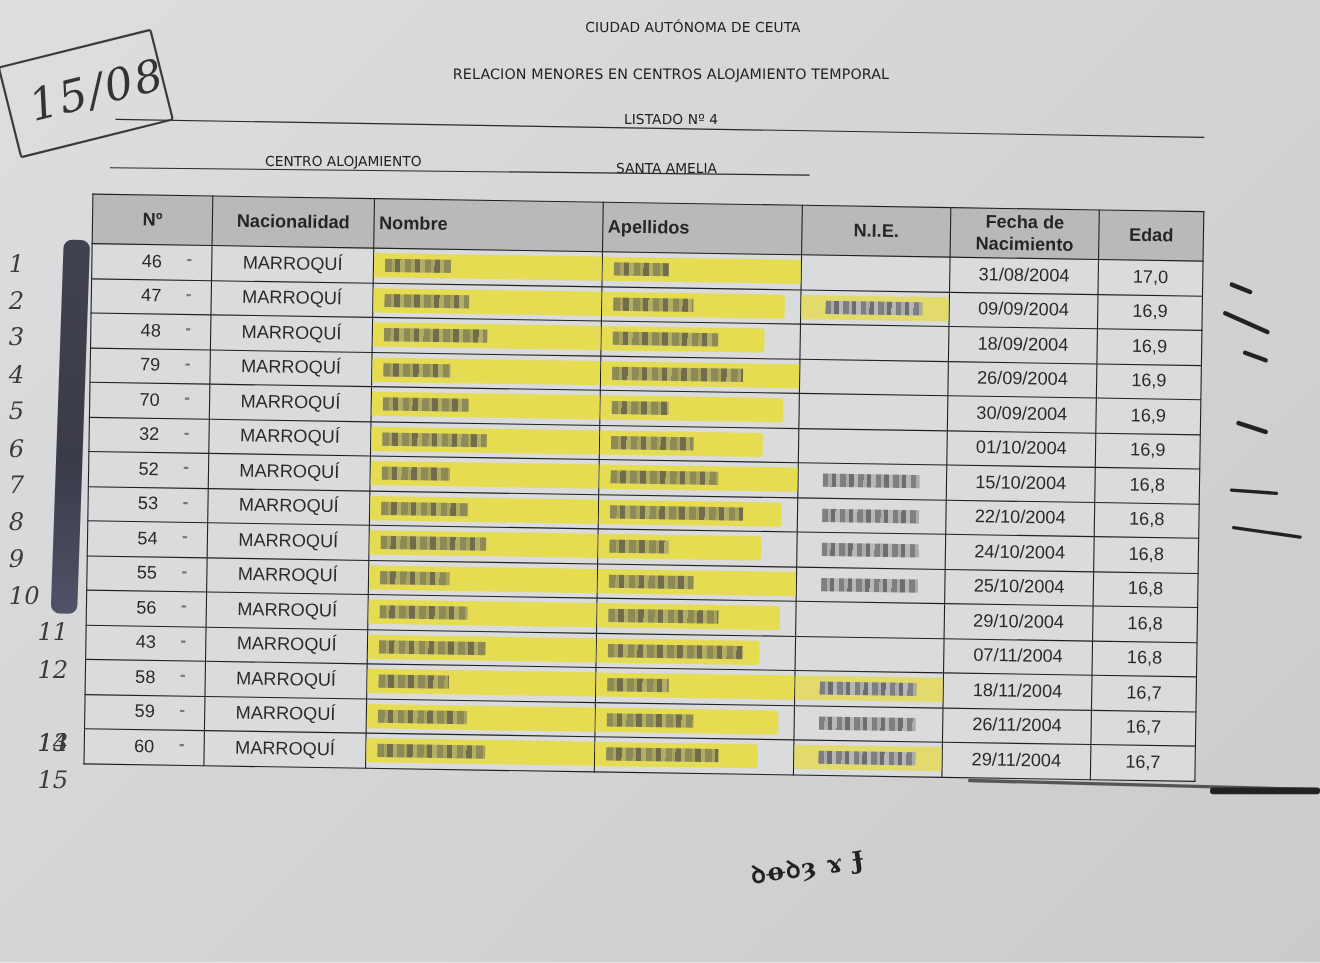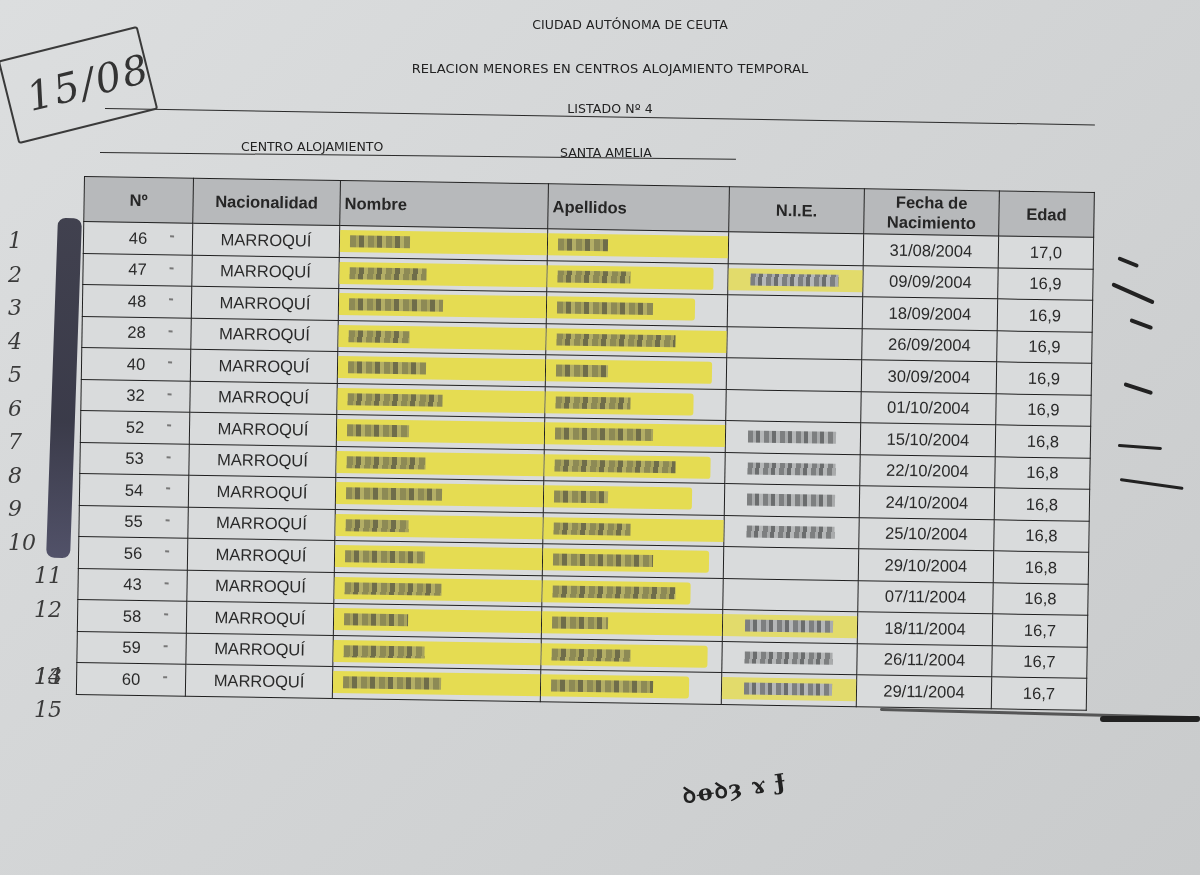--- a/index.html
+++ b/index.html
@@ -121,40 +121,40 @@
             <div class="redact">
               <div class="hl" style="right:32px"></div>
               <div class="pix" style="width:96px"></div>
             </div>
           </td>
     <td></td>
     <td class="c">18/09/2004</td>
     <td class="c">16,9</td>
         </tr>
         <tr>
-    <td class="num"><span>28</span><span class="dash"></span></td>
+    <td class="num"><span>79</span><span class="dash"></span></td>
     <td class="c">MARROQUÍ</td>
     <td>
             <div class="redact">
               <div class="hl"></div>
               <div class="pix" style="width:61px"></div>
             </div>
           </td>
     <td>
             <div class="redact">
               <div class="hl" style="right:-4px"></div>
               <div class="pix" style="width:119px"></div>
             </div>
           </td>
     <td></td>
     <td class="c">26/09/2004</td>
     <td class="c">16,9</td>
         </tr>
         <tr>
-    <td class="num"><span>40</span><span class="dash"></span></td>
+    <td class="num"><span>70</span><span class="dash"></span></td>
     <td class="c">MARROQUÍ</td>
     <td>
             <div class="redact">
               <div class="hl"></div>
               <div class="pix" style="width:78px"></div>
             </div>
           </td>
     <td>
             <div class="redact">
               <div class="hl" style="right:14px"></div>

